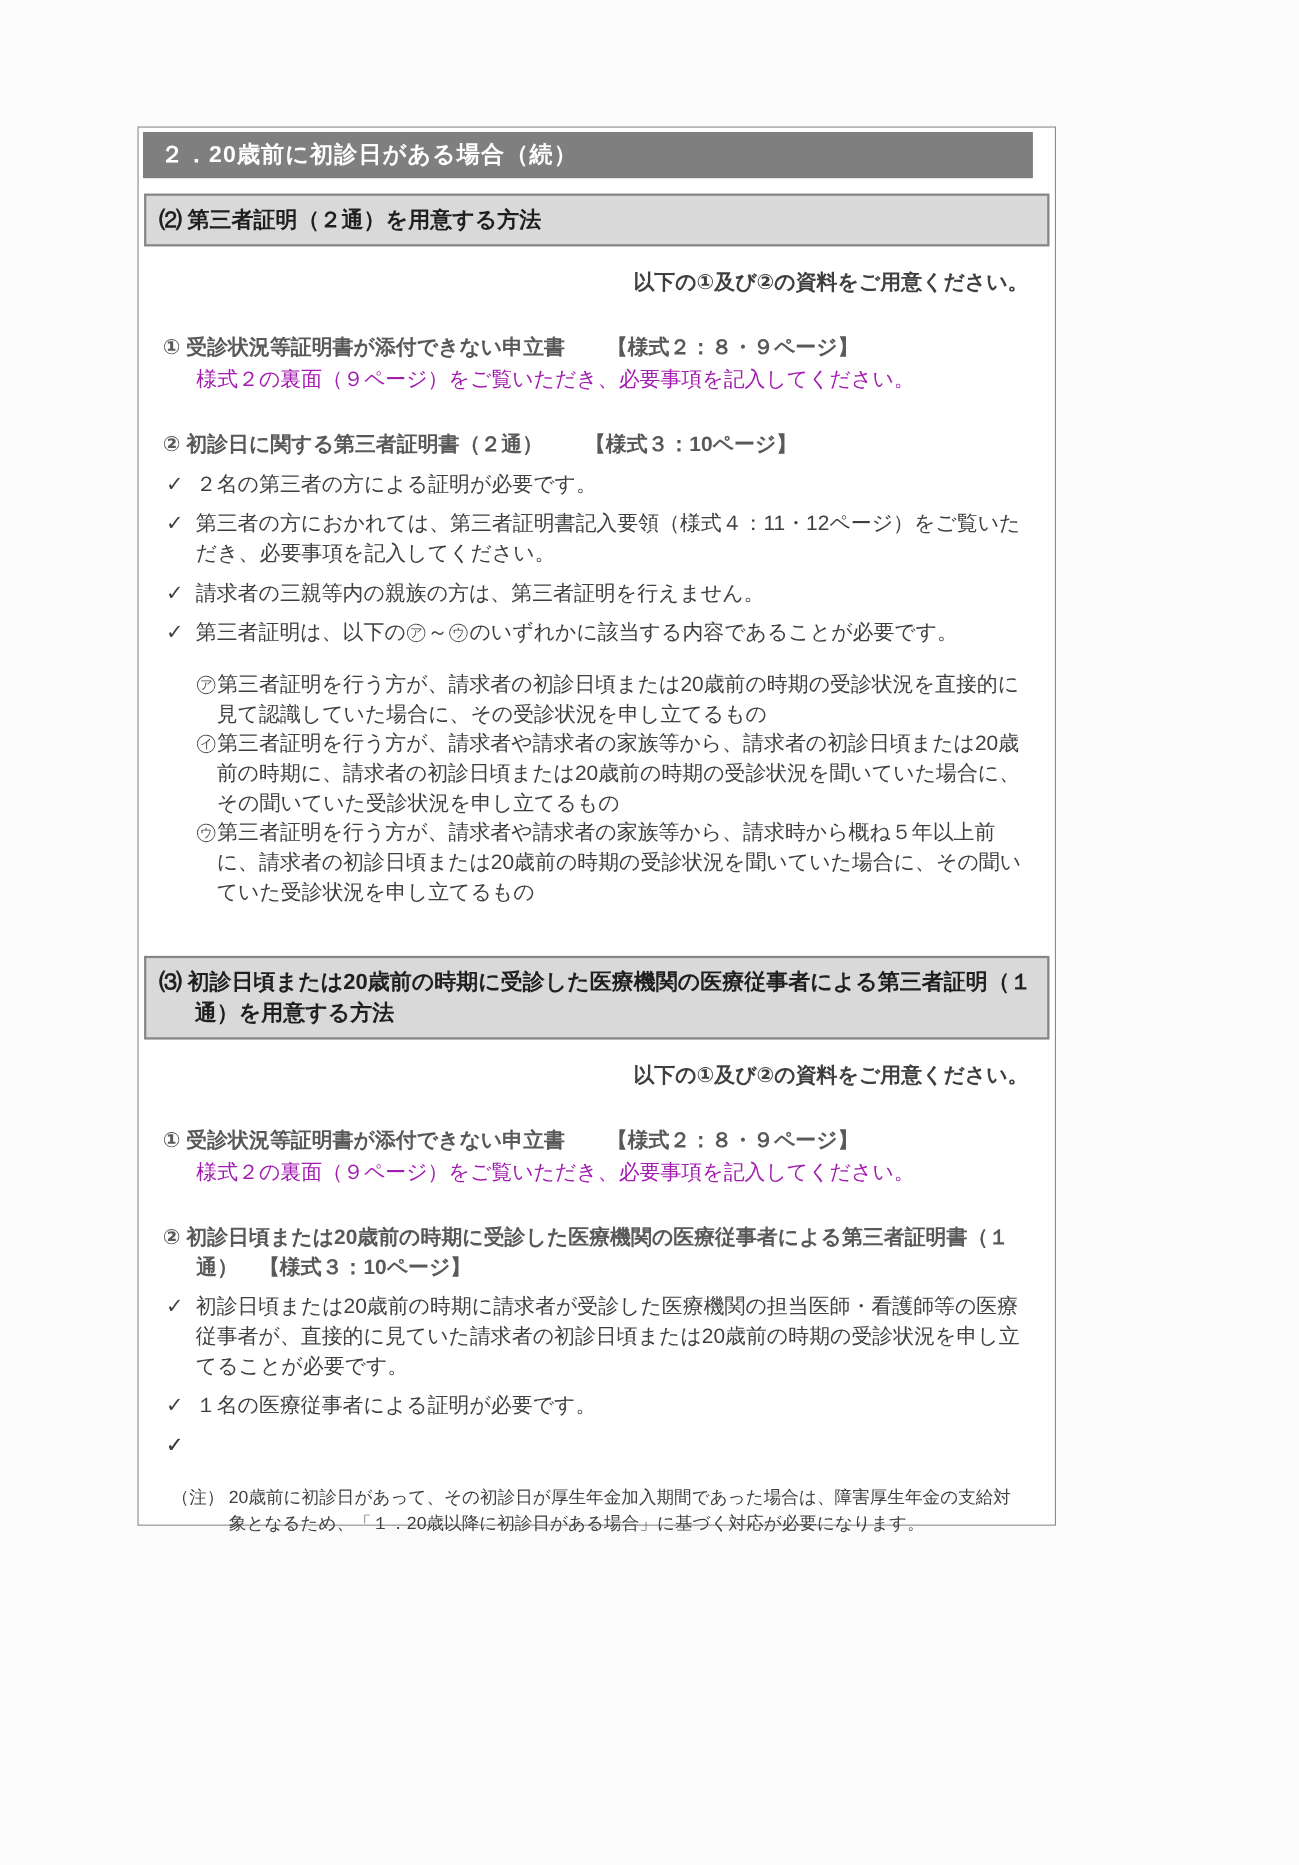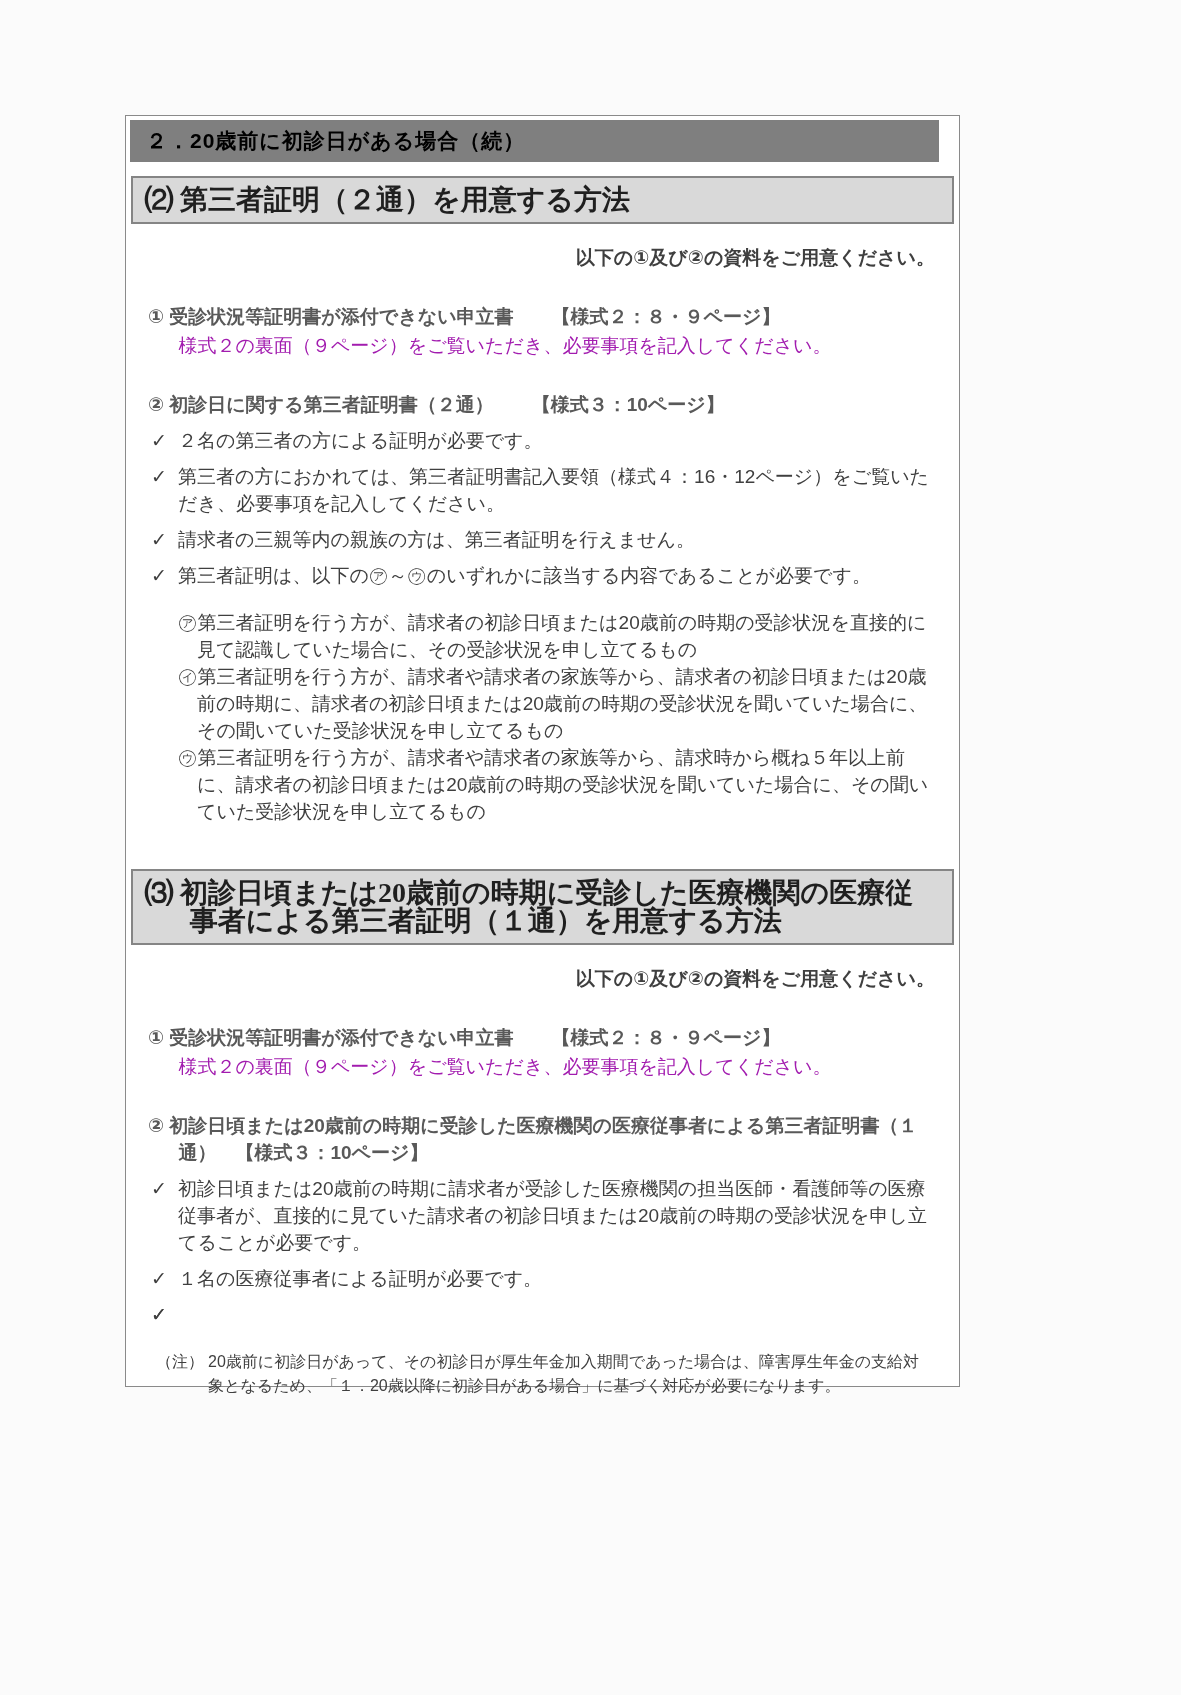--- a/index.html
+++ b/index.html
@@ -13,37 +13,36 @@
     position: absolute;
     left: 125px; top: 115px;
     width: 835px; height: 1272px;
     background: #ffffff;
     border: 1px solid #8a8a8a;
   }
   .title-bar {
     margin: 4px 20px 0 4px;
     height: 42px;
     background: #7f7f7f;
-    color: #000000;
+    color: #ffffff;
     font-size: 21px;
     font-weight: bold;
     line-height: 42px;
     padding-left: 16px;
     letter-spacing: 1px;
   }
   .section-header {
     margin: 14px 5px 0 5px;
     background: #d9d9d9;
     border: 2px solid #858585;
     padding: 8px 12px;
-    font-size: 28px;
+    font-size: 20px;
     font-weight: bold;
     color: #1f1f1f;
     line-height: 28px;
-    font-family: Liberation Serif, serif;
   }
   .hang { padding-left: 1.6em; text-indent: -1.6em; }
   .content {
     padding: 20px 24px 0 22px;
     font-size: 19px;
     line-height: 27px;
   }
   .intro {
     font-weight: bold;
     color: #3f3f3f;
@@ -113,21 +112,21 @@
 
     <div class="num-label hang">② 初診日に関する第三者証明書（２通）　　【様式３：10ページ】</div>
 
     <div class="check-list">
       <div class="check-item">
         <span class="check-mark">✓</span>
         <span>２名の第三者の方による証明が必要です。</span>
       </div>
       <div class="check-item">
         <span class="check-mark">✓</span>
-        <span>第三者の方におかれては、第三者証明書記入要領（様式４：16・12ページ）をご覧いただき、必要事項を記入してください。</span>
+        <span>第三者の方におかれては、第三者証明書記入要領（様式４：11・12ページ）をご覧いただき、必要事項を記入してください。</span>
       </div>
       <div class="check-item">
         <span class="check-mark">✓</span>
         <span>請求者の三親等内の親族の方は、第三者証明を行えません。</span>
       </div>
       <div class="check-item">
         <span class="check-mark">✓</span>
         <span>第三者証明は、以下の㋐～㋒のいずれかに該当する内容であることが必要です。</span>
       </div>
       <div class="sub-list">

